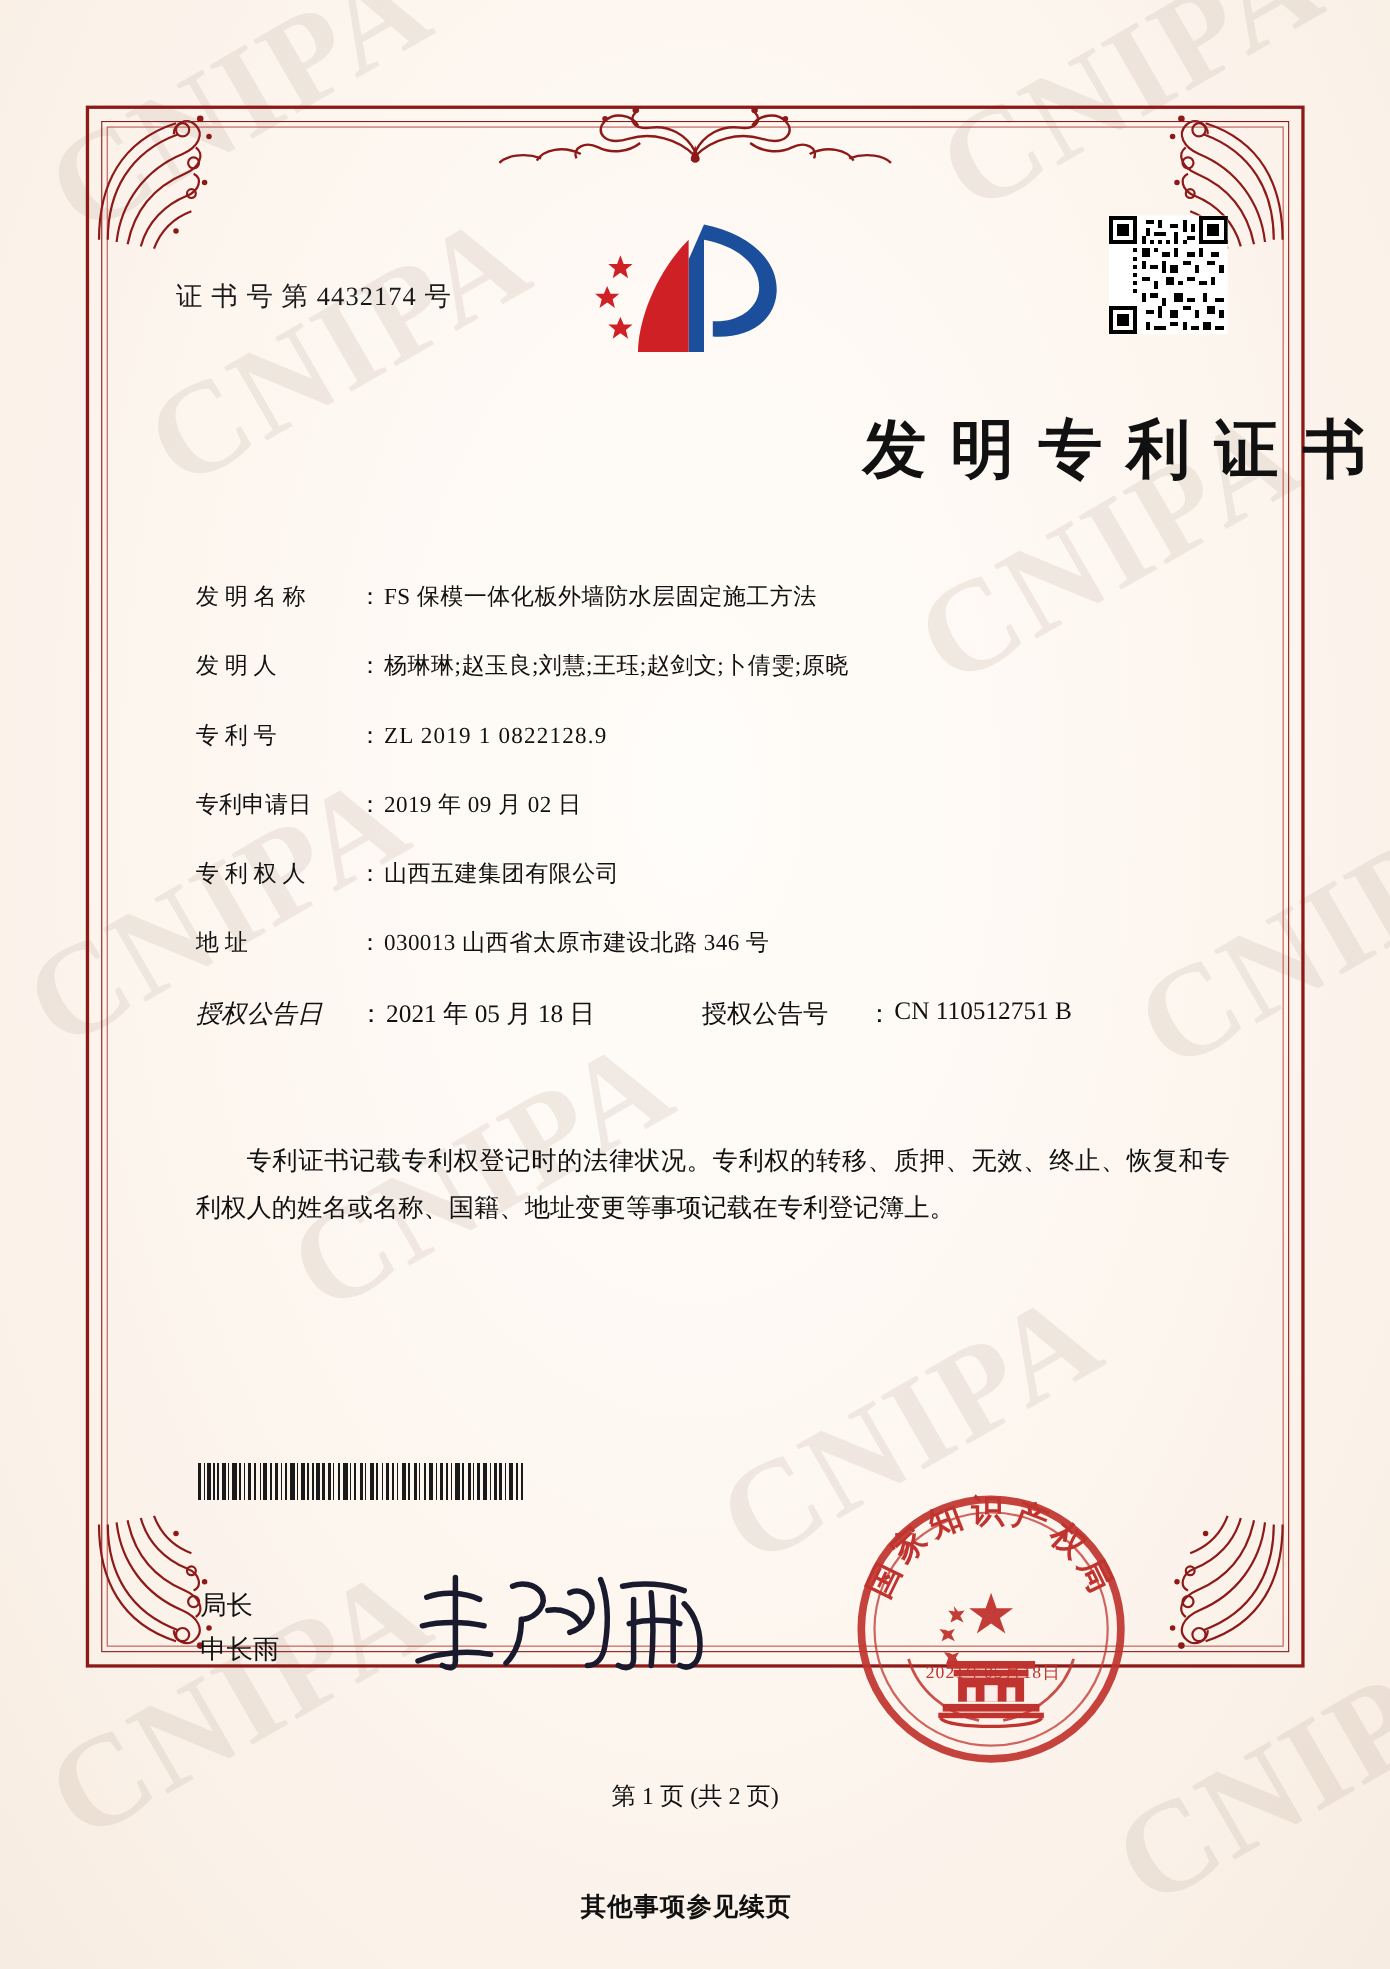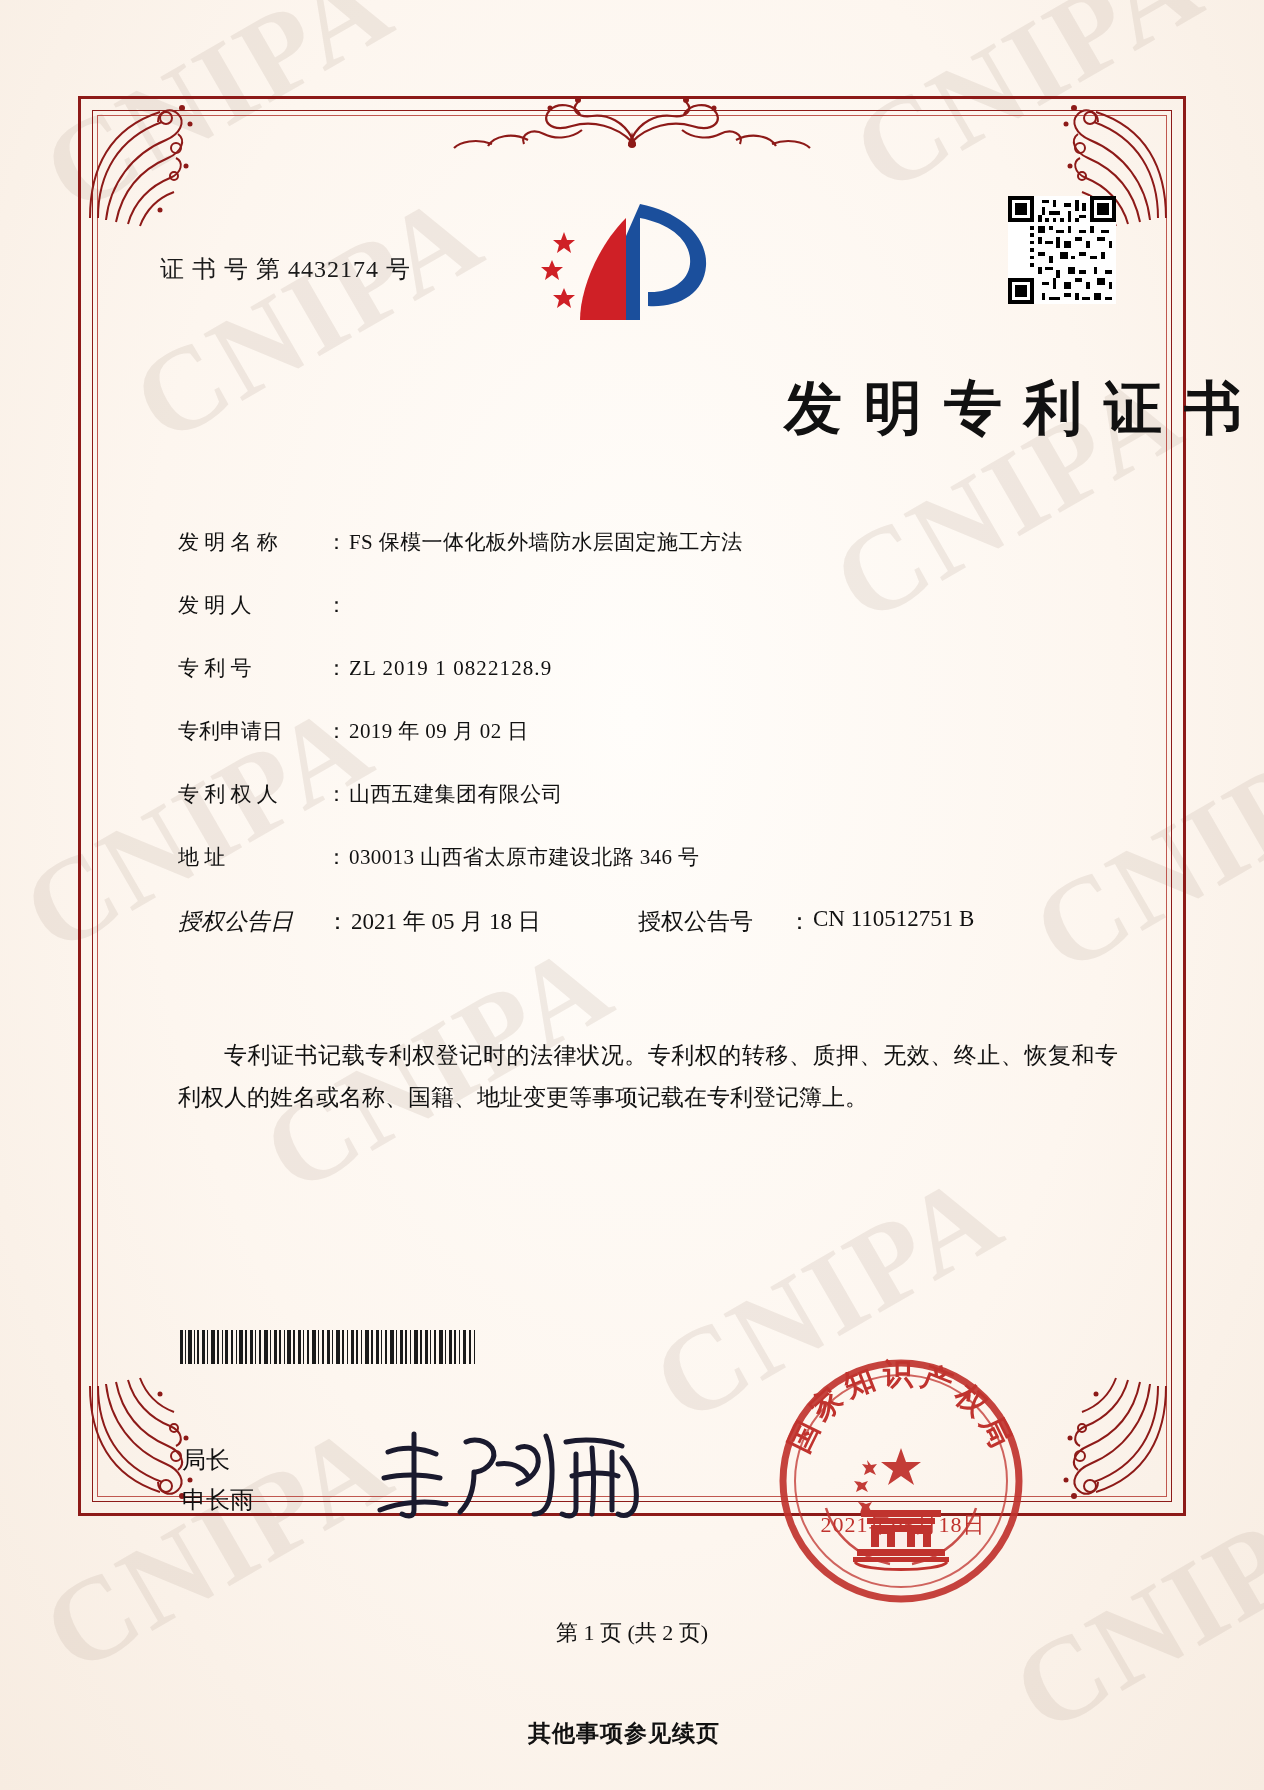--- a/index.html
+++ b/index.html
@@ -243,21 +243,21 @@
     width: 246px;
     height: 246px;
   }
   .seal svg { width: 100%; height: 100%; display: block; }
   .seal-date {
     position: absolute;
     left: 790px;
     top: 1510px;
     width: 226px;
     text-align: center;
-    font-size: 22px;
+    font-size: 16px;
     color: #c0332e;
     letter-spacing: 1px;
     font-family: "Liberation Serif", serif;
   }
 
   
   .page-no {
     position: absolute;
     left: 0;
     right: 0;
@@ -531,20 +531,21 @@
 
     <div class="frow">
       <span class="flabel">发 明 名 称</span>
       <span class="fcolon">：</span>
       <span class="fvalue">FS 保模一体化板外墙防水层固定施工方法</span>
     </div>
 
     <div class="frow">
       <span class="flabel">发 明 人</span>
       <span class="fcolon">：</span>
+      <span class="fvalue">杨琳琳;赵玉良;刘慧;王珏;赵剑文;卜倩雯;原晓</span>
     </div>
 
     <div class="frow">
       <span class="flabel">专 利 号</span>
       <span class="fcolon">：</span>
       <span class="fvalue mono-ish">ZL 2019 1 0822128.9</span>
     </div>
 
     <div class="frow">
       <span class="flabel">专利申请日</span>

